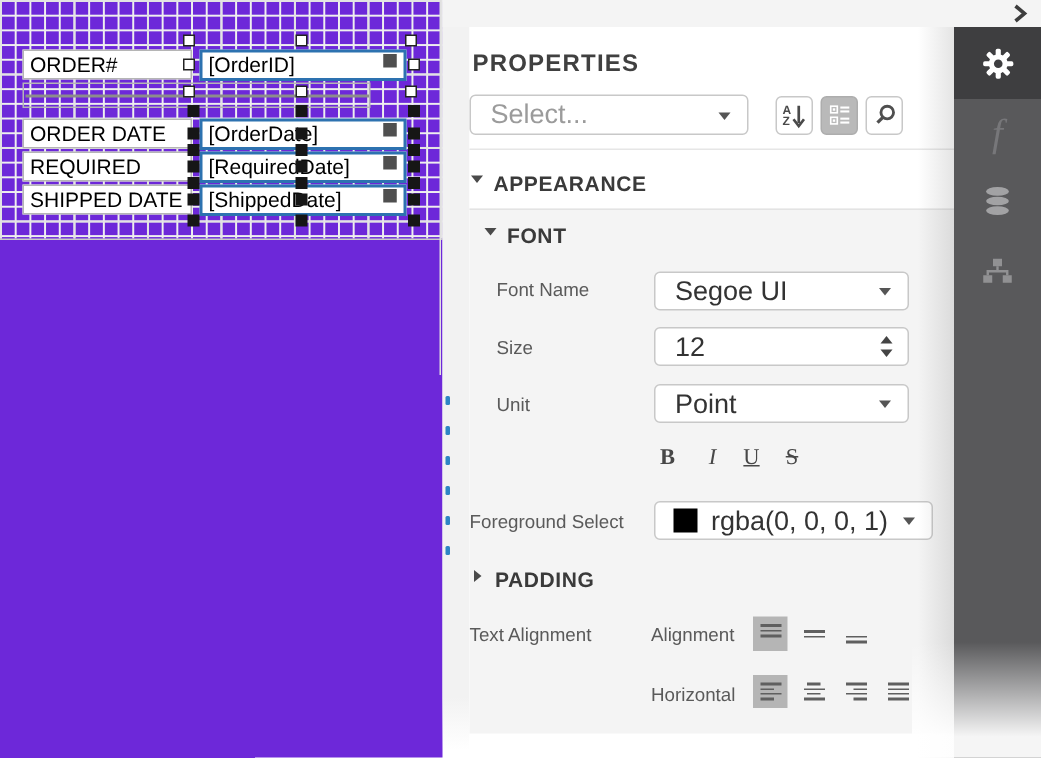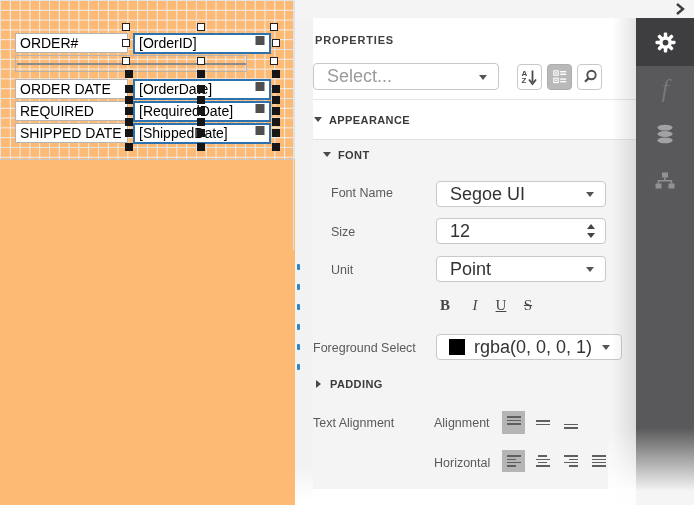--- a/index.html
+++ b/index.html
@@ -4,21 +4,21 @@
 <style>
   html,body{margin:0;padding:0;}
   body{
     width:694px;height:505px;overflow:hidden;position:relative;
     font-family:"Liberation Sans","DejaVu Sans",sans-serif;
     background:#ffffff;
   }
   .abs{position:absolute;}
 
   
-  .design-surface{left:0;top:0;width:295px;height:505px;background:#fdba74;}
+  .design-surface{left:0;top:0;width:295px;height:505px;background:#6d28d9;}
   .design-grid{
     left:0;top:0;width:295px;height:159px;
     background-image:
       linear-gradient(to right,#e3e3e3 1px,transparent 1px),
       linear-gradient(to bottom,#e3e3e3 1px,transparent 1px),
       linear-gradient(to right,#efefef 1px,transparent 1px),
       linear-gradient(to bottom,#efefef 1px,transparent 1px);
     background-size:49px 49px,49px 49px,9.8px 9.8px,9.8px 9.8px;
     border-bottom:1px solid #c9c9c9;
   }
@@ -37,39 +37,39 @@
   
   .splitter{left:295px;top:0;width:18px;height:505px;
     background:linear-gradient(to bottom,#f2f2f2 0,#f2f2f2 465px,rgba(242,242,242,0) 500px);}
   .split-dot{position:absolute;left:2px;width:3px;height:6px;border-radius:1px;background:#2e86c4;}
 
   
   .top-strip{left:295px;top:0;width:399px;height:18px;background:#f4f4f4;}
 
   
   .props-panel{left:313px;top:18px;width:323px;height:487px;background:#fff;}
-  .panel-title{left:315px;top:34px;font-size:11px;font-weight:700;color:#404040;letter-spacing:.8px;}
+  .panel-title{left:315px;top:34px;font-size:16px;font-weight:700;color:#404040;letter-spacing:.8px;}
   .combo{
     background:#fff;border:1px solid #c8c8c8;border-radius:4px;box-sizing:border-box;
     font-size:18px;color:#333;
   }
   .combo .val{position:absolute;left:13px;top:0;line-height:25px;}
   .combo .ph{color:#9b9b9b;}
   .caret-down{position:absolute;right:11px;top:11px;width:0;height:0;
     border-left:4.5px solid transparent;border-right:4.5px solid transparent;border-top:5px solid #555;}
   .tool-btn{
     width:25px;height:26px;background:#fff;border:1px solid #c8c8c8;border-radius:4px;
     box-sizing:border-box;display:flex;align-items:center;justify-content:center;
   }
   .tool-btn.pressed{background:#b9b9b9;border-color:#adadad;}
   .az-col{display:flex;flex-direction:column;font-size:8px;font-weight:700;color:#4a4a4a;line-height:7px;margin-right:1px;}
   .divider{height:1px;background:#e6e6e6;}
   .tri-down{width:0;height:0;border-left:4px solid transparent;border-right:4px solid transparent;border-top:5px solid #4a4a4a;}
   .tri-right{width:0;height:0;border-top:4px solid transparent;border-bottom:4px solid transparent;border-left:5px solid #4a4a4a;}
-  .section-head{font-size:11px;font-weight:700;color:#3a3a3a;letter-spacing:.4px;}
+  .section-head{font-size:14px;font-weight:700;color:#3a3a3a;letter-spacing:.4px;}
   .gray-block{left:313px;top:139px;width:323px;height:349px;background:#f4f4f4;border-top:1px solid #e3e3e3;}
   .prop-label{font-size:12.5px;color:#5a5a5a;}
   .spin{position:absolute;right:10px;}
   .spin .up{width:0;height:0;border-left:4px solid transparent;border-right:4px solid transparent;border-bottom:5px solid #444;margin-bottom:4px;}
   .spin .dn{width:0;height:0;border-left:4px solid transparent;border-right:4px solid transparent;border-top:5px solid #444;}
   .style-btn{width:24px;height:20px;background:transparent;border:none;
     font-family:"Liberation Serif","DejaVu Serif",serif;font-size:15px;color:#474747;
     display:flex;align-items:center;justify-content:center;}
   .swatch{position:absolute;left:12px;top:4px;width:16px;height:16px;background:#000;}
   .align-btn{width:23px;height:23px;display:flex;align-items:center;justify-content:center;background:transparent;}

